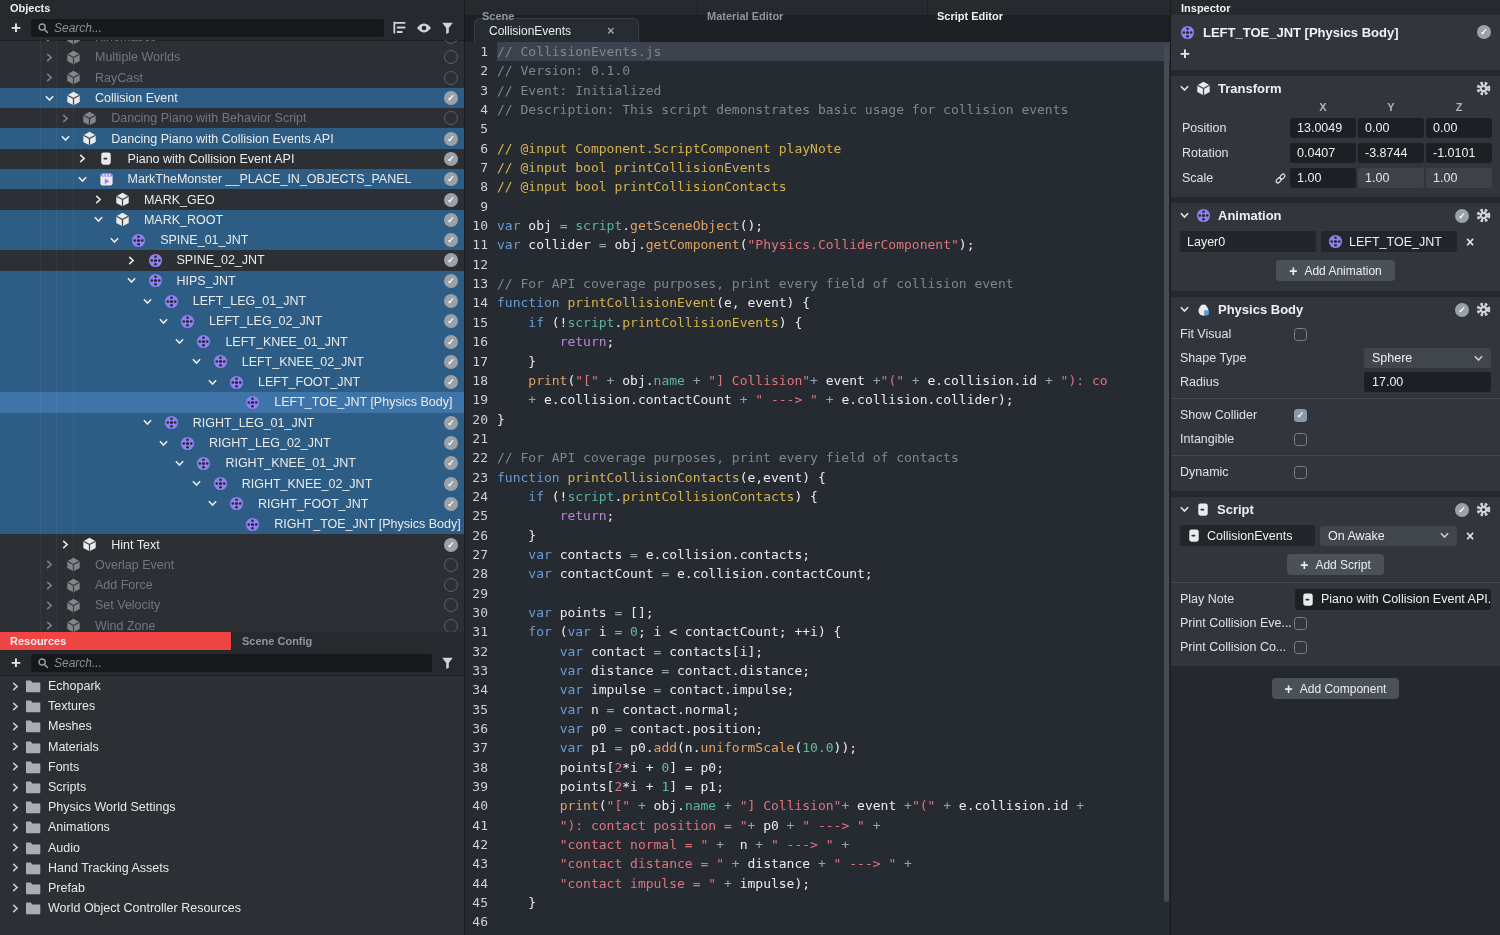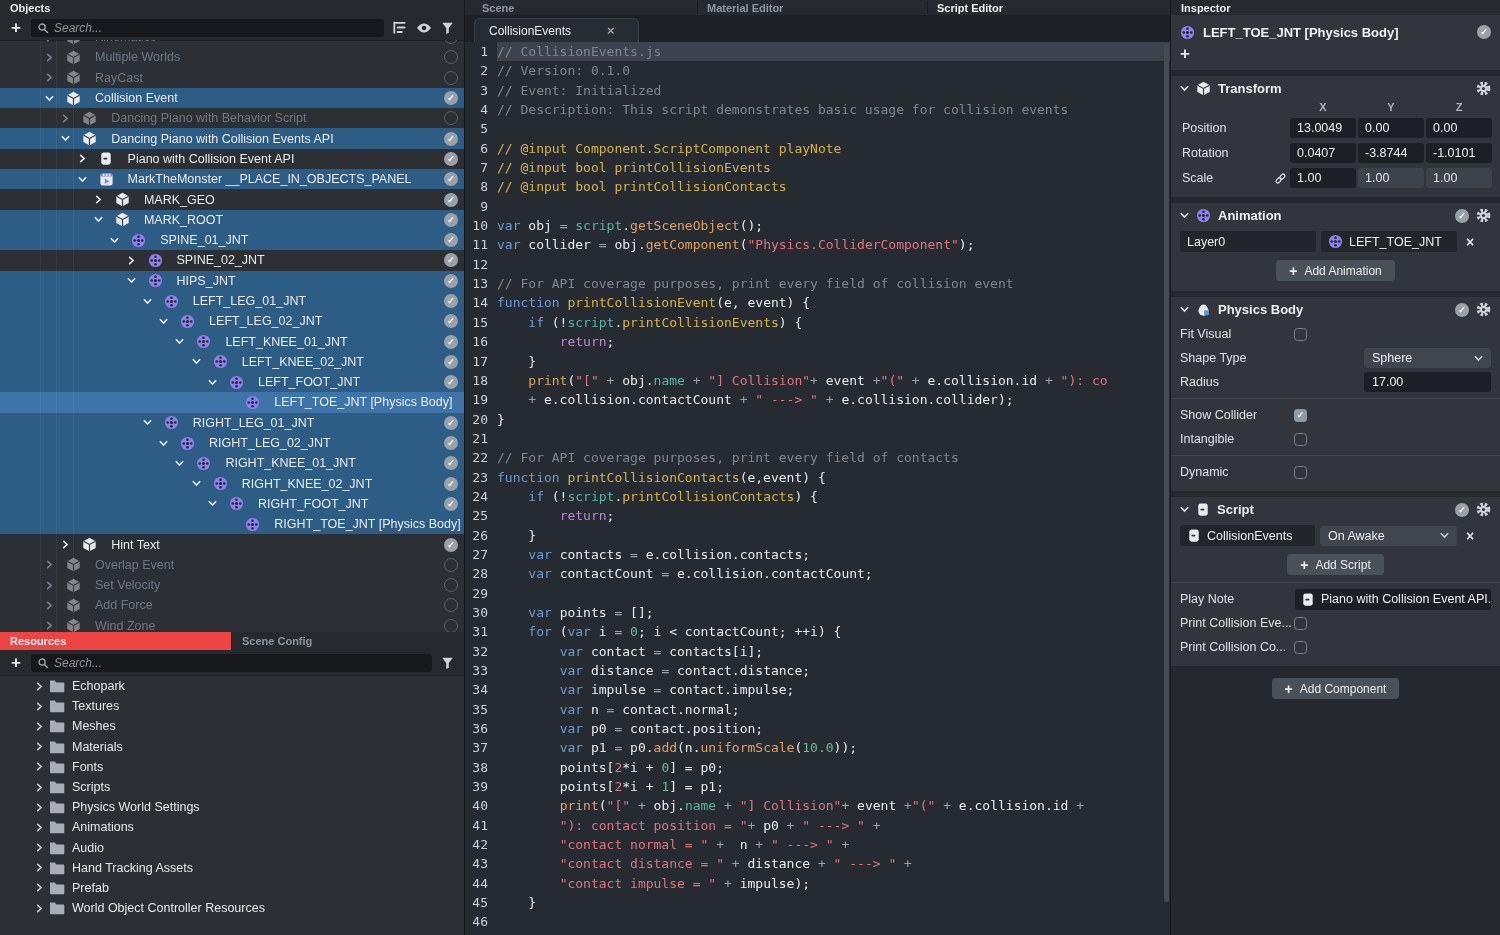--- a/index.html
+++ b/index.html
@@ -42,30 +42,30 @@
   .trow .tlabel { font-size:12.5px; white-space:nowrap; color:#E9EBED; }
   .trow.dis .tlabel { color:#6F7780; }
   .trow .sp { flex:1; }
 
   
   #resources-panel { position:absolute; left:0; top:632px; width:465px; height:303px; background:#2C3035; border-right:1px solid #17191C; }
   .res-tabs { height:18px; display:flex; font-size:11px; font-weight:bold; background:#26292D; }
   .res-tab { display:flex; align-items:center; padding-left:10px; }
   .res-tab.active { width:232px; background:#ef4444; color:#EDEFF1; border-right:1px solid #1D2024; }
   .res-tab.inactive { flex:1; color:#8F969E; }
-  .res-rows { position:absolute; top:44px; left:0; right:0; bottom:0; overflow:hidden;padding-left:24px; }
+  .res-rows { position:absolute; top:44px; left:0; right:0; bottom:0; overflow:hidden; }
   .rrow { height:20.2px; display:flex; align-items:center; padding:0 8px; }
   .rrow .exp { width:14px; display:flex; justify-content:center; color:#C6CAD0; }
   .rrow .ticon { width:18px; margin:0 6px 0 2px; }
   .rrow .tlabel { font-size:12.5px; color:#E5E8EB; white-space:nowrap; }
 
   
   #editor-panel { position:absolute; left:465px; top:0; width:705px; height:935px; background:#262B32; }
   .dock-strip { position:relative; height:15px; background:#26292D; font-size:11px; font-weight:bold; }
-  .dock-tab { position:absolute; top:0; height:15px; display:flex; align-items:center; }
+  .dock-tab { position:absolute; top:8px; height:15px; display:flex; align-items:center; }
   .dock-sep { position:absolute; top:1px; bottom:1px; width:1px; background:#1A1D21; }
   .tabbar { height:27px; background:#1D2126; display:flex; align-items:flex-end; padding-left:9px; }
   .file-tab { height:24px; background:#272C33; border:1px solid #3A3F46; border-bottom:none; border-radius:6px 6px 0 0;
               display:flex; align-items:center; padding:0 14px; gap:36px; font-size:12px; color:#E8EAED; min-width:165px; }
   .file-tab .close { color:#9AA0A8; font-size:13px; font-weight:bold; }
   #code-area { position:absolute; top:42px; left:0; right:0; bottom:0; overflow:hidden;
                font-family:"DejaVu Sans Mono", monospace; font-size:13px; line-height:19.35px; }
   .cline { height:19.35px; display:flex; white-space:pre; }
   .cline .lnum { width:32px; flex:none; text-align:right; padding-right:9px; color:#CDD1D6; }
   .cline .ltext { flex:1; overflow:hidden; }
@@ -666,38 +666,38 @@
               <svg width="9" height="9" viewBox="0 0 10 10">
                 <path d="M3 1.5 L6.8 5 L3 8.5" fill="none" stroke="currentColor" stroke-width="1.8" stroke-linecap="round"></path>
               </svg>
             </span>
             <span class="icn ticon">
               <svg width="15" height="15" viewBox="0 0 16 16">
                 <path d="M8 0.8 L14.6 4.4 V11.6 L8 15.2 L1.4 11.6 V4.4 Z" fill="#E9EBEE"></path>
                 <path d="M8 8 L8 15 M8 8 L1.6 4.6 M8 8 L14.4 4.6" stroke="#3A3F46" stroke-width="1.3" fill="none"></path>
               </svg>
             </span>
-            <span class="tlabel">Set Velocity</span>
+            <span class="tlabel">Add Force</span>
             <span class="sp"></span>
             <span class="circle-check off"></span>
           </div>
           <div class="trow dis">
             <span style="width: 34px; flex: 0 0 auto;"></span>
             <span class="exp">
               <svg width="9" height="9" viewBox="0 0 10 10">
                 <path d="M3 1.5 L6.8 5 L3 8.5" fill="none" stroke="currentColor" stroke-width="1.8" stroke-linecap="round"></path>
               </svg>
             </span>
             <span class="icn ticon">
               <svg width="15" height="15" viewBox="0 0 16 16">
                 <path d="M8 0.8 L14.6 4.4 V11.6 L8 15.2 L1.4 11.6 V4.4 Z" fill="#E9EBEE"></path>
                 <path d="M8 8 L8 15 M8 8 L1.6 4.6 M8 8 L14.4 4.6" stroke="#3A3F46" stroke-width="1.3" fill="none"></path>
               </svg>
             </span>
-            <span class="tlabel">Add Force</span>
+            <span class="tlabel">Set Velocity</span>
             <span class="sp"></span>
             <span class="circle-check off"></span>
           </div>
           <div class="trow dis">
             <span style="width: 34px; flex: 0 0 auto;"></span>
             <span class="exp">
               <svg width="9" height="9" viewBox="0 0 10 10">
                 <path d="M3 1.5 L6.8 5 L3 8.5" fill="none" stroke="currentColor" stroke-width="1.8" stroke-linecap="round"></path>
               </svg>
             </span>

